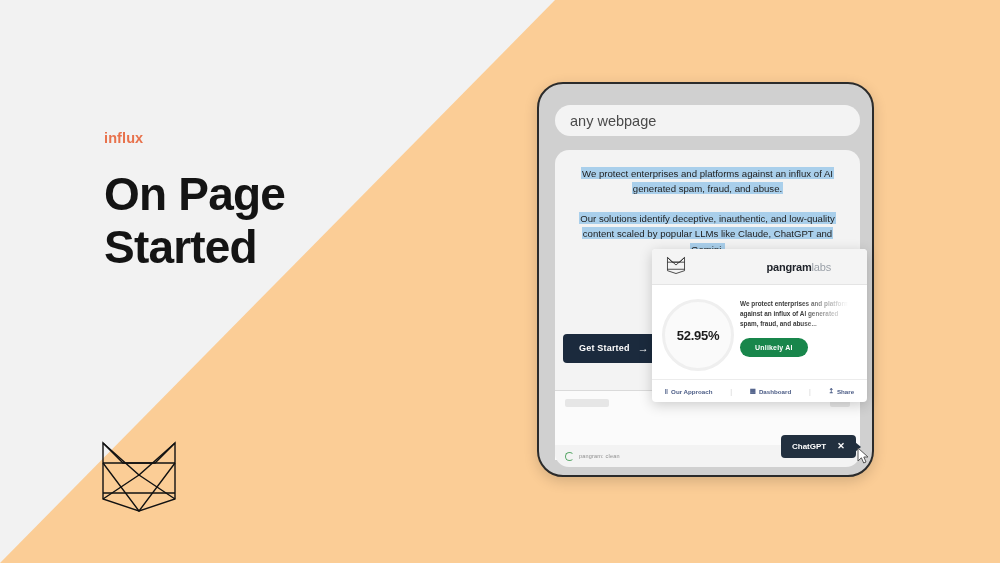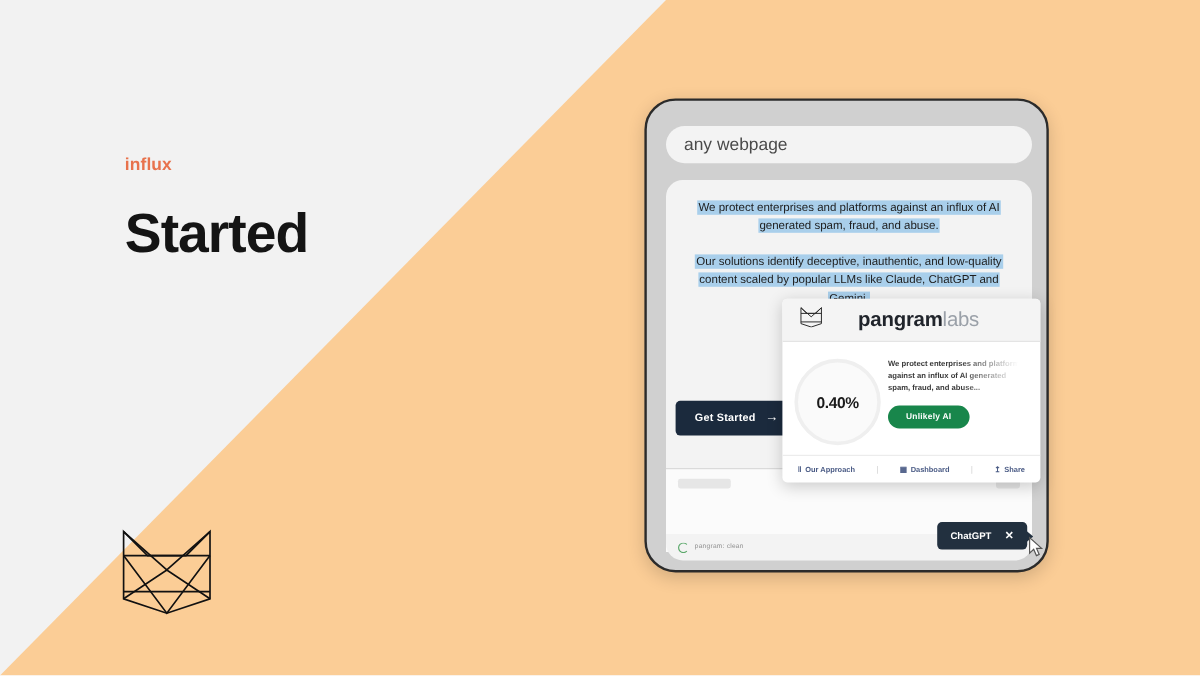--- a/index.html
+++ b/index.html
@@ -205,24 +205,24 @@
   .widget-head {
     height: 36px;
     background: #f4f4f4;
     border-bottom: 1px solid #e4e4e4;
     display: flex;
     align-items: center;
     padding: 0 14px;
     gap: 14px;
   }
   .brand {
-    font-size: 17px;
+    font-size: 11px;
     letter-spacing: -0.2px;
     flex: 1;
-    text-align: center;
+    text-align: right;
     padding-right: 22px;
   }
   .brand .b1 { font-weight: bold; color: #20242b; }
   .brand .b2 { color: #9aa0a8; }
 
   .widget-body {
     display: flex;
     padding: 12px 12px 8px 10px;
     gap: 6px;
   }
@@ -333,20 +333,21 @@
 </head>
 <body>
 
 <div id="stage">
 
   <div class="orange-band"></div>
 
   <div class="left-col">
     <div class="eyebrow">influx</div>
     <div class="headline">
+      <span>On Page</span>
       <span>Started</span>
     </div>
   </div>
 
   <div class="logo-wrap">
     <svg width="84" height="76" viewBox="0 0 84 76" fill="none" stroke="#111" stroke-width="1.4">
       <path d="M6 6 L6 62 L42 74 L78 62 L78 6 L58 26 L26 26 Z"></path>
       <path d="M6 6 L42 38 L78 6"></path>
       <path d="M6 26 L78 26"></path>
       <path d="M6 56 L78 56"></path>
@@ -401,21 +402,21 @@
           <path d="M6 56 L78 56"></path>
         </svg>
       </span>
       <span class="brand">
         <span class="b1">pangram</span><span class="b2">labs</span>
       </span>
     </div>
 
     <div class="widget-body">
       <div class="gauge">
-        <span class="gauge-value">0.40%</span>
+        <span class="gauge-value">52.95%</span>
       </div>
       <div class="widget-right">
         <div class="snippet">We protect enterprises and platforms against an influx of AI generated spam, fraud, and abuse...</div>
         <span class="verdict">Unlikely AI</span>
       </div>
     </div>
 
     <div class="widget-foot">
       <span class="foot-link">
         <span class="gl">‖</span>

